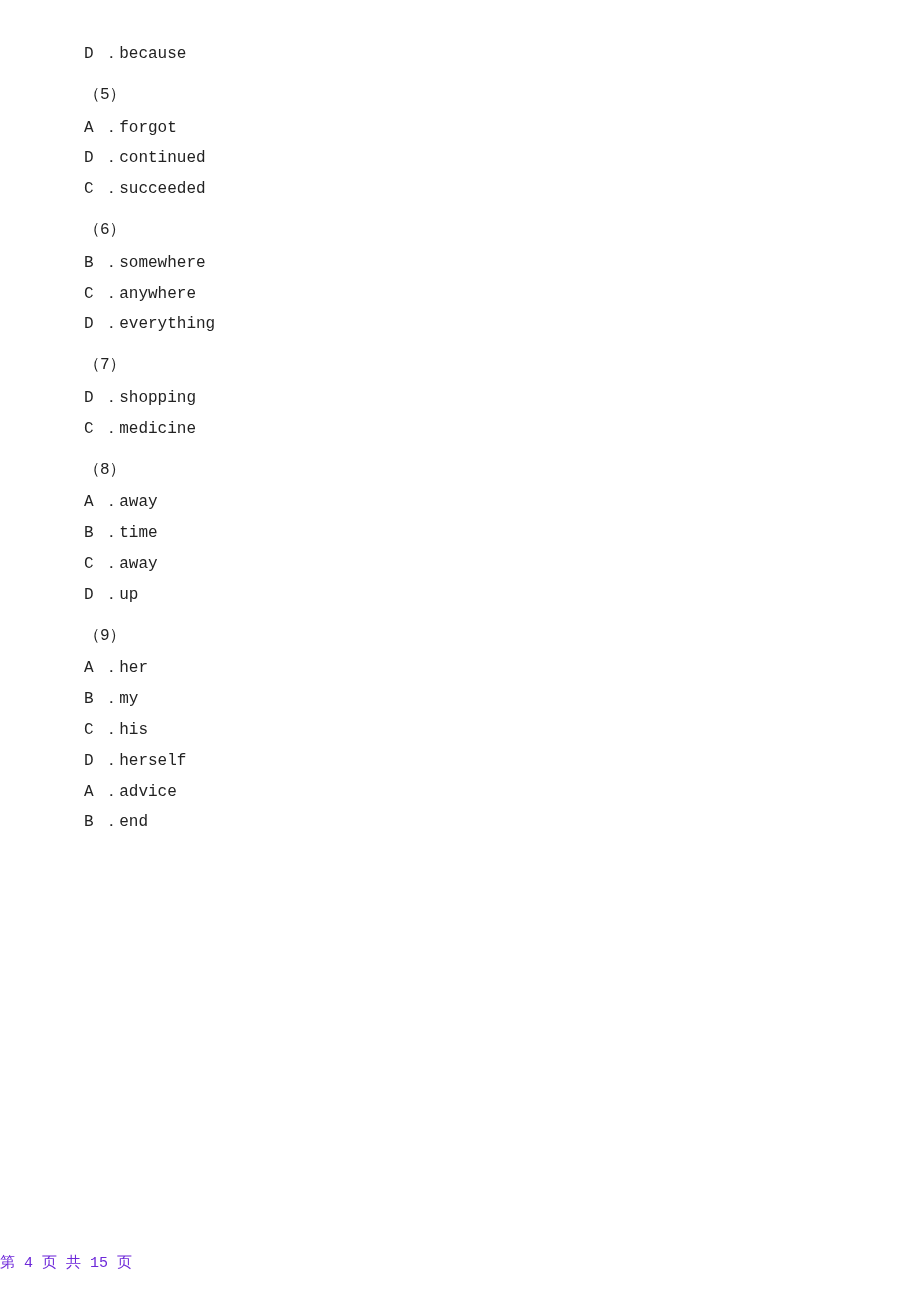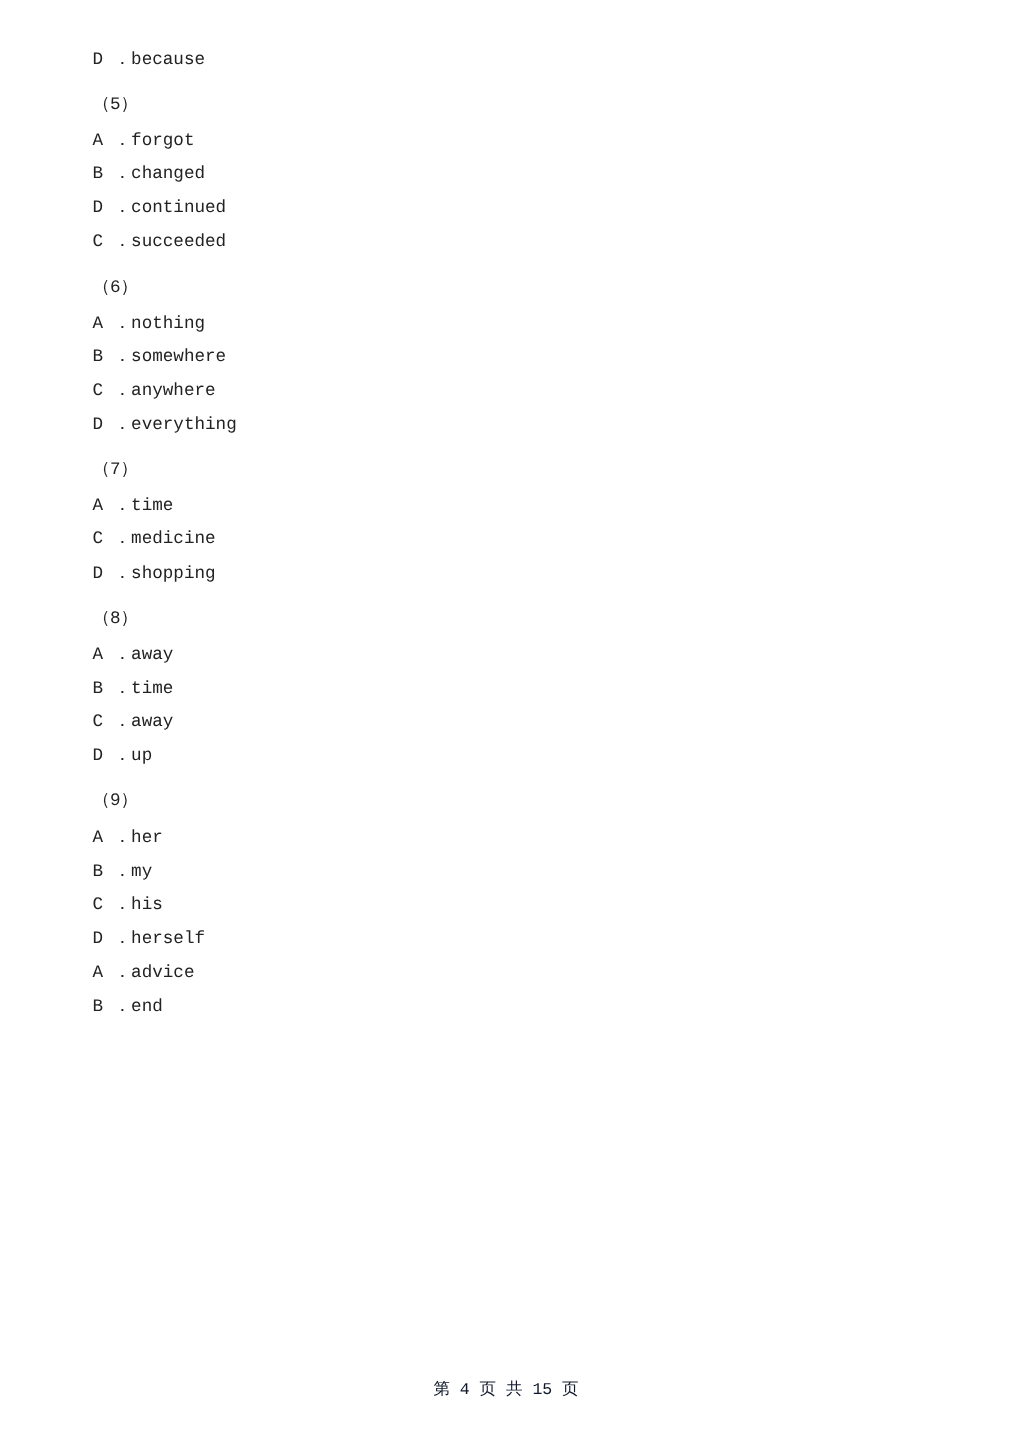--- a/index.html
+++ b/index.html
@@ -32,44 +32,41 @@
       margin-top: 12px;
       margin-bottom: 4px;
       padding-left: 4px;
     }
 
     .page-footer {
       position: absolute;
       bottom: 30px;
       left: 0;
       right: 0;
-      text-align: center;
+      text-align: left;
       font-size: 15px;
-      color: #0f172a;
+      color: #6d28d9;
     }
   </style>
 </head>
 <body>
 
 <div class="page-content">
 <div class="option-item">D ．because</div>
     <div class="section-number">（5）</div>
     <div class="option-item">A ．forgot</div>
-    <div class="option-item">B ．changed</div>
     <div class="option-item">D ．continued</div>
     <div class="option-item">C ．succeeded</div>
     <div class="section-number">（6）</div>
-    <div class="option-item">A ．nothing</div>
     <div class="option-item">B ．somewhere</div>
     <div class="option-item">C ．anywhere</div>
     <div class="option-item">D ．everything</div>
     <div class="section-number">（7）</div>
-    <div class="option-item">A ．time</div>
+    <div class="option-item">D ．shopping</div>
     <div class="option-item">C ．medicine</div>
-    <div class="option-item">D ．shopping</div>
     <div class="section-number">（8）</div>
     <div class="option-item">A ．away</div>
     <div class="option-item">B ．time</div>
     <div class="option-item">C ．away</div>
     <div class="option-item">D ．up</div>
     <div class="section-number">（9）</div>
     <div class="option-item">A ．her</div>
     <div class="option-item">B ．my</div>
     <div class="option-item">C ．his</div>
     <div class="option-item">D ．herself</div>

